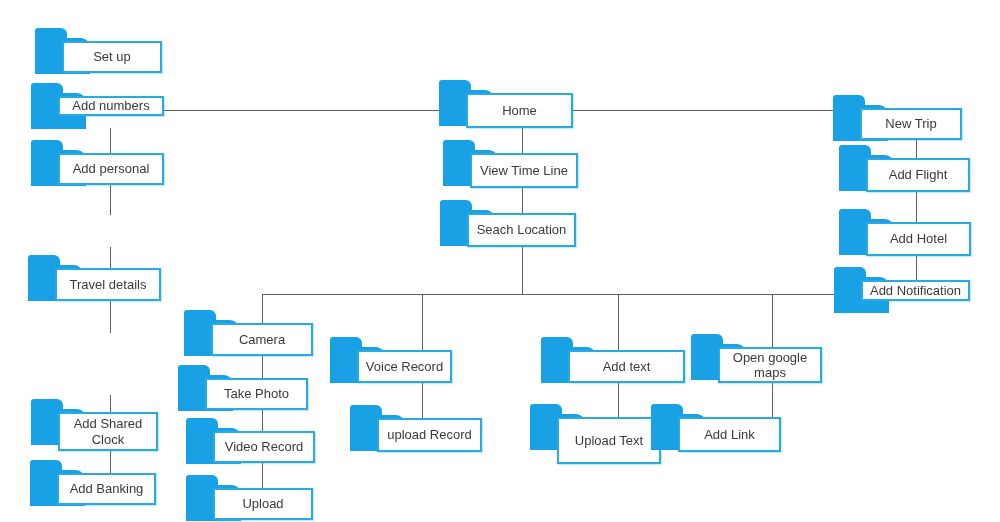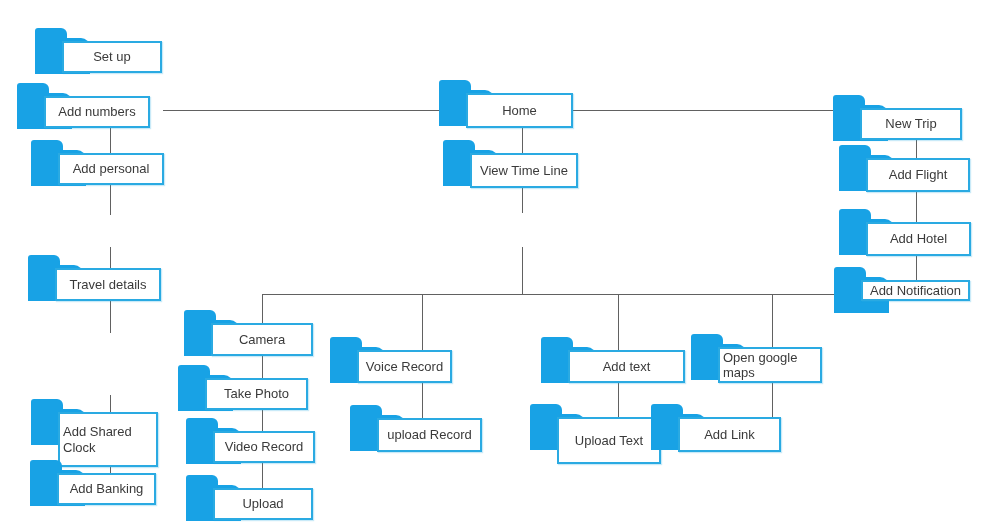--- a/index.html
+++ b/index.html
@@ -40,20 +40,21 @@
     background:var(--folder);
     border-radius:0 9px 0 0;
   }
   .box{
     position:absolute;inset:0;
     display:flex;align-items:center;justify-content:center;
     background:#fff;
     border:2px solid var(--box-border);
     color:var(--text);
     font-size:13px;line-height:1.18;
+    text-align:center;
     padding:1px 3px;
     box-shadow:1px 1px 1px rgba(41,171,226,.25);
   }
 </style>
 </head>
 <body>
 
 <div class="canvas">
 
   <div class="line hline" style="left:163px;top:110px;width:305px"></div>
@@ -86,48 +87,52 @@
   <div class="line vline" style="left:618px;top:294px;height:56px"></div>
   <div class="line vline" style="left:618px;top:383px;height:34px"></div>
 
   <div class="line vline" style="left:772px;top:294px;height:53px"></div>
   <div class="line vline" style="left:772px;top:383px;height:34px"></div>
 
   <div class="node" style="left:62px;top:41px;width:100px;height:32px">
     <i class="folder"></i>
     <span class="box">Set up</span>
   </div>
-  <div class="node" style="left:44px;top:96px;width:106px;height:32px">
+  <div class="node" style="left:58px;top:96px;width:106px;height:20px">
     <i class="folder"></i>
     <span class="box">Add numbers</span>
   </div>
   <div class="node" style="left:58px;top:153px;width:106px;height:32px">
     <i class="folder"></i>
     <span class="box">Add personal</span>
   </div>
   <div class="node" style="left:55px;top:268px;width:106px;height:33px">
     <i class="folder"></i>
     <span class="box">Travel details</span>
   </div>
-  <div class="node" style="left:58px;top:412px;width:100px;height:55px">
+  <div class="node" style="left:58px;top:412px;width:100px;height:39px">
     <i class="folder"></i>
     <span class="box">Add Shared Clock</span>
   </div>
   <div class="node" style="left:57px;top:473px;width:99px;height:32px">
     <i class="folder"></i>
     <span class="box">Add Banking</span>
   </div>
 
   <div class="node" style="left:466px;top:93px;width:107px;height:35px">
     <i class="folder"></i>
     <span class="box">Home</span>
   </div>
   <div class="node" style="left:470px;top:153px;width:108px;height:35px">
     <i class="folder"></i>
     <span class="box">View Time Line</span>
+  </div>
+  <div class="node" style="left:467px;top:213px;width:109px;height:34px">
+    <i class="folder"></i>
+    <span class="box">Seach Location</span>
   </div>
 
   <div class="node" style="left:860px;top:108px;width:102px;height:32px">
     <i class="folder"></i>
     <span class="box">New Trip</span>
   </div>
   <div class="node" style="left:866px;top:158px;width:104px;height:34px">
     <i class="folder"></i>
     <span class="box">Add Flight</span>
   </div>

